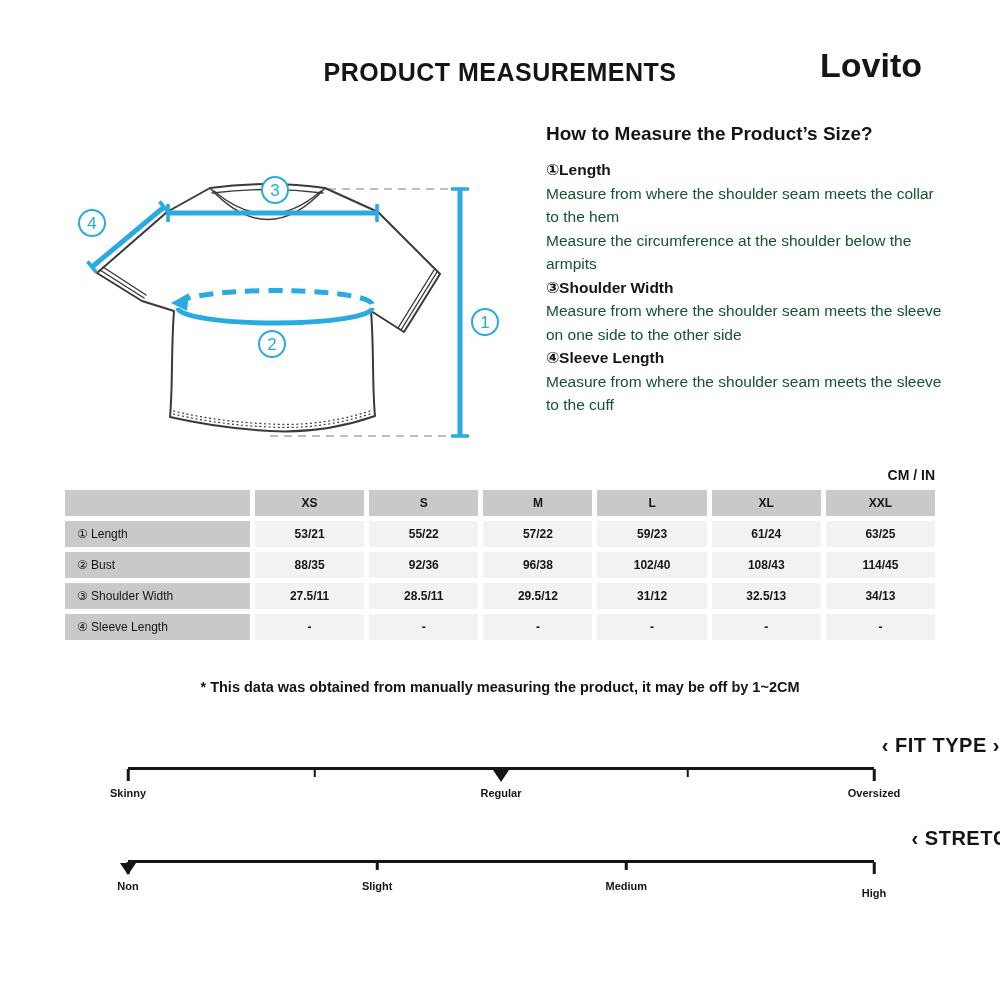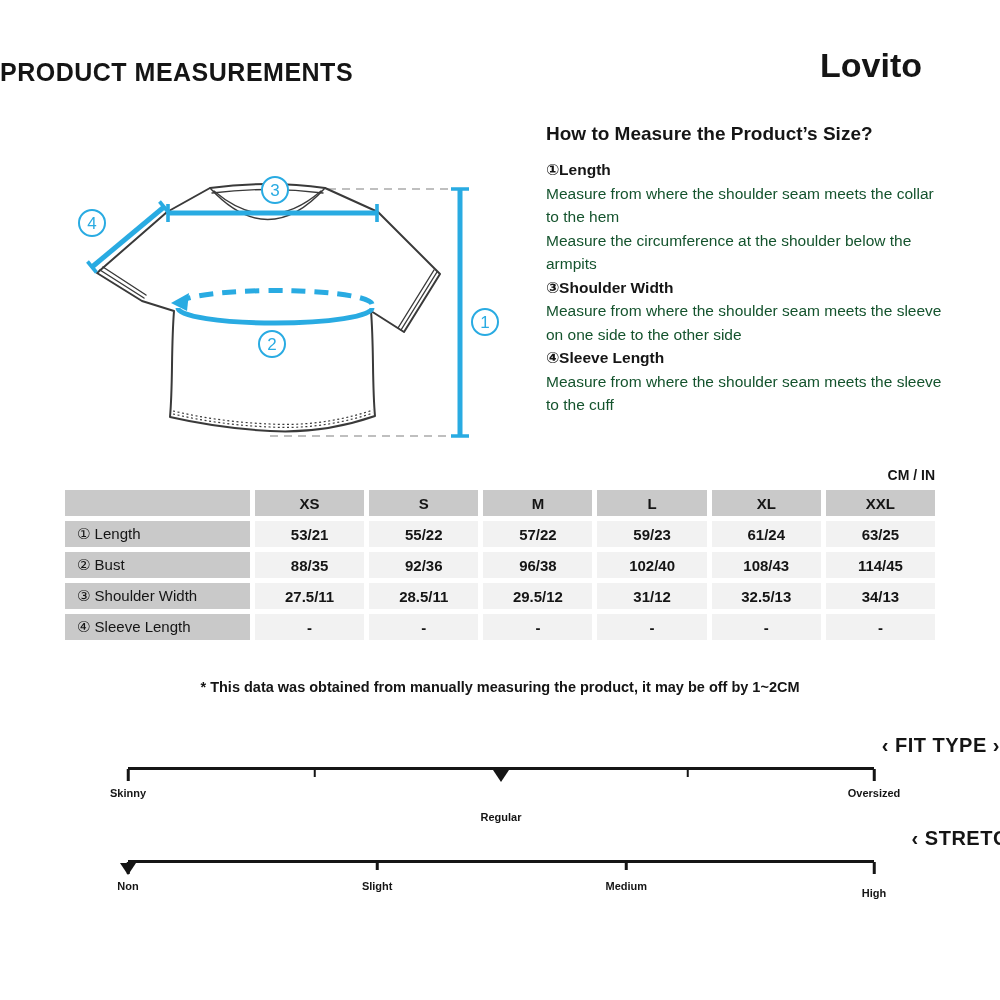--- a/index.html
+++ b/index.html
@@ -1,20 +1,20 @@
 <!DOCTYPE html>
 <html><head>
 <meta charset="utf-8">
 <title>Product Measurements</title>
 <style>
   html,body{margin:0;padding:0;background:#fff;}
   body{width:1000px;height:1000px;font-family:"Liberation Sans","DejaVu Sans",sans-serif;color:#151515;}
   .page{position:relative;width:1000px;height:1000px;overflow:hidden;background:#fff;}
 
-  .main-title{position:absolute;top:58px;left:0;width:1000px;text-align:left;
+  .main-title{position:absolute;top:58px;left:0;width:1000px;text-align:center;
     font-size:25px;font-weight:bold;letter-spacing:.5px;}
   .brand-logo{position:absolute;top:46px;right:78px;font-size:34px;font-weight:bold;letter-spacing:0;}
 
   .diagram{position:absolute;left:60px;top:150px;width:460px;height:320px;}
   .diagram svg{display:block;width:100%;height:100%;}
   .outline{fill:none;stroke:#3a3a3a;stroke-width:2;stroke-linejoin:round;stroke-linecap:round;}
   .thin{fill:none;stroke:#3a3a3a;stroke-width:1.4;stroke-linecap:round;}
   .stitch{fill:none;stroke:#3a3a3a;stroke-width:1.2;stroke-dasharray:2,2.6;}
   .guide{fill:none;stroke:#bfbfbf;stroke-width:2;stroke-dasharray:8,6;}
   .meas{fill:none;stroke:#29ABE2;stroke-width:5;stroke-linecap:butt;}
@@ -26,21 +26,21 @@
   .howto{position:absolute;left:546px;top:123px;width:400px;}
   .howto h2{margin:0 0 13px 0;font-size:19px;font-weight:bold;}
   .howto .term{font-size:15.5px;font-weight:bold;line-height:23.5px;}
   .howto .desc{font-size:15.5px;color:#14532d;line-height:23.5px;}
 
   .unit-label{position:absolute;top:467px;right:65px;font-size:14px;font-weight:bold;}
 
   .size-table{position:absolute;left:65px;top:490px;width:870px;
     display:grid;grid-template-columns:185px repeat(6,1fr);gap:5px;}
   .cell{height:26px;display:flex;align-items:center;justify-content:center;
-    font-size:15px;box-sizing:border-box;}
+    font-size:12px;box-sizing:border-box;}
   .cell.head{background:#c9c9c9;font-weight:bold;}
   .cell.corner{background:#c9c9c9;}
   .cell.label{background:#c9c9c9;justify-content:flex-start;padding-left:12px;font-weight:normal;}
   .cell.value{background:#f2f2f2;font-weight:bold;}
 
   .note{position:absolute;top:679px;left:0;width:1000px;text-align:center;
     font-size:14.5px;font-weight:bold;}
 
   .scale-title{position:absolute;left:0;width:1000px;text-align:right;
     font-size:20px;font-weight:bold;letter-spacing:.5px;}
@@ -181,21 +181,21 @@
   <div class="scale-title fit">‹ FIT TYPE ›</div>
   <div class="scale fit">
       <div class="line"></div>
       <div class="tick end" style="left: 0%;"></div>
       <div class="tick mid" style="left: 25%;"></div>
       <div class="tick mid" style="left: 50%;"></div>
       <div class="tick mid" style="left: 75%;"></div>
       <div class="tick end" style="left: 100%;"></div>
       <div class="marker" style="left: 50%;"></div>
       <div class="scale-label" style="left: 0%;">Skinny</div>
-      <div class="scale-label" style="left: 50%; margin-top: 24px;">Regular</div>
+      <div class="scale-label" style="left: 50%;">Regular</div>
       <div class="scale-label" style="left: 100%;">Oversized</div>
     </div>
 
   <div class="scale-title stretch">‹ STRETCH ›</div>
   <div class="scale stretch">
       <div class="line"></div>
       <div class="tick end" style="left: 0%;"></div>
       <div class="tick mid" style="left: 33.4%;"></div>
       <div class="tick mid" style="left: 66.8%;"></div>
       <div class="tick end" style="left: 100%;"></div>

